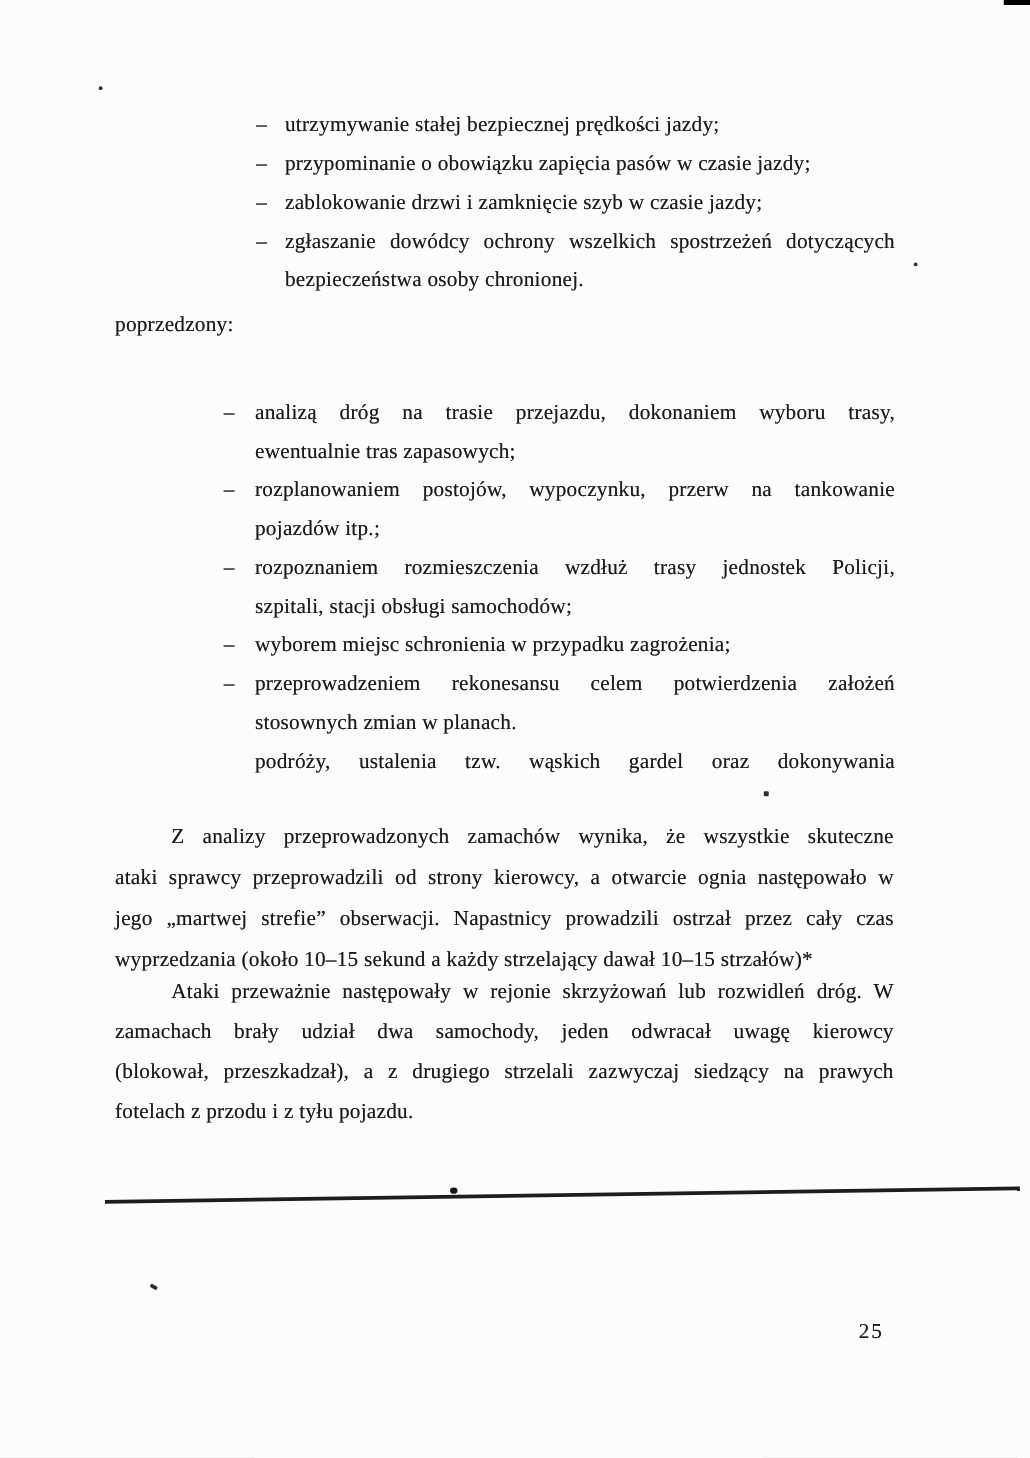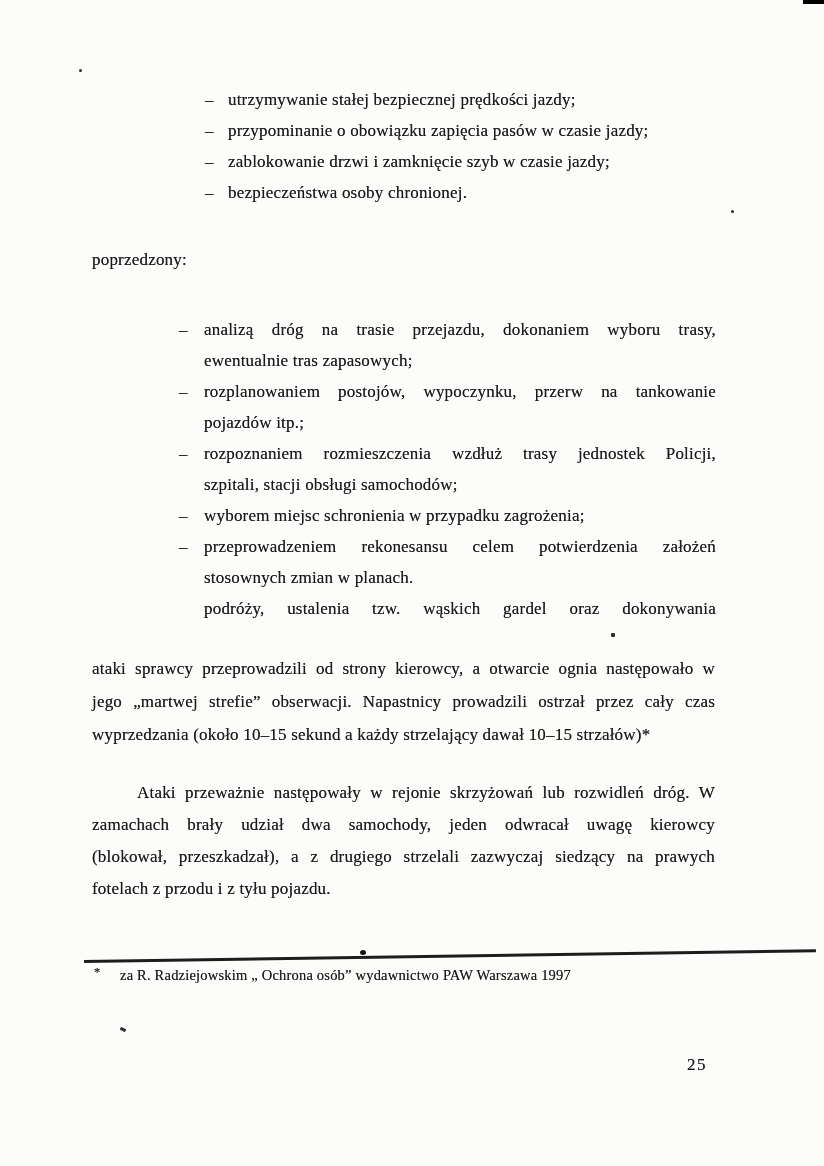--- a/index.html
+++ b/index.html
@@ -73,20 +73,21 @@
     <div class="item">
       <span class="dash">–</span>
       <div class="line last">przypominanie o obowiązku zapięcia pasów w czasie jazdy;</div>
     </div>
     <div class="item">
       <span class="dash">–</span>
       <div class="line last">zablokowanie drzwi i zamknięcie szyb w czasie jazdy;</div>
     </div>
     <div class="item">
       <span class="dash">–</span>
+      <div class="line">zgłaszanie dowódcy ochrony wszelkich spostrzeżeń dotyczących</div>
       <div class="line last">bezpieczeństwa osoby chronionej.</div>
     </div>
   </section>
 
   <section class="block para-intro">
     <div class="line last">poprzedzony:</div>
   </section>
 
   <section class="block list-prep">
     <div class="item">
@@ -111,33 +112,31 @@
     <div class="item">
       <span class="dash">–</span>
       <div class="line">przeprowadzeniem rekonesansu celem potwierdzenia założeń</div>
       <div class="line last">stosownych zmian w planach.</div>
       <div class="line">podróży, ustalenia tzw. wąskich gardel oraz dokonywania</div>
     </div>
   </section>
 
 
   <section class="block para-analysis">
+    <div class="line indent">Z analizy przeprowadzonych zamachów wynika, że wszystkie skuteczne</div>
     <div class="line">ataki sprawcy przeprowadzili od strony kierowcy, a otwarcie ognia następowało w</div>
     <div class="line">jego „martwej strefie” obserwacji. Napastnicy prowadzili ostrzał przez cały czas</div>
     <div class="line last">wyprzedzania (około 10–15 sekund a każdy strzelający dawał 10–15 strzałów)*</div>
   </section>
 
   <section class="block para-attacks">
     <div class="line indent">Ataki przeważnie następowały w rejonie skrzyżowań lub rozwidleń dróg. W</div>
     <div class="line">zamachach brały udział dwa samochody, jeden odwracał uwagę kierowcy</div>
     <div class="line">(blokował, przeszkadzał), a z drugiego strzelali zazwyczaj siedzący na prawych</div>
     <div class="line last">fotelach z przodu i z tyłu pojazdu.</div>
   </section>
 
   <div class="footnote-rule"></div>
   <div class="rule-dot"></div>
-  <section class="block footnote">
-    <span class="fn-marker">*</span><span>za R. Radziejowskim „ Ochrona osób” wydawnictwo PAW Warszawa 1997</span>
-  </section>
 
   <div class="block page-number">25</div>
 
 </div>
 
 </body></html>

